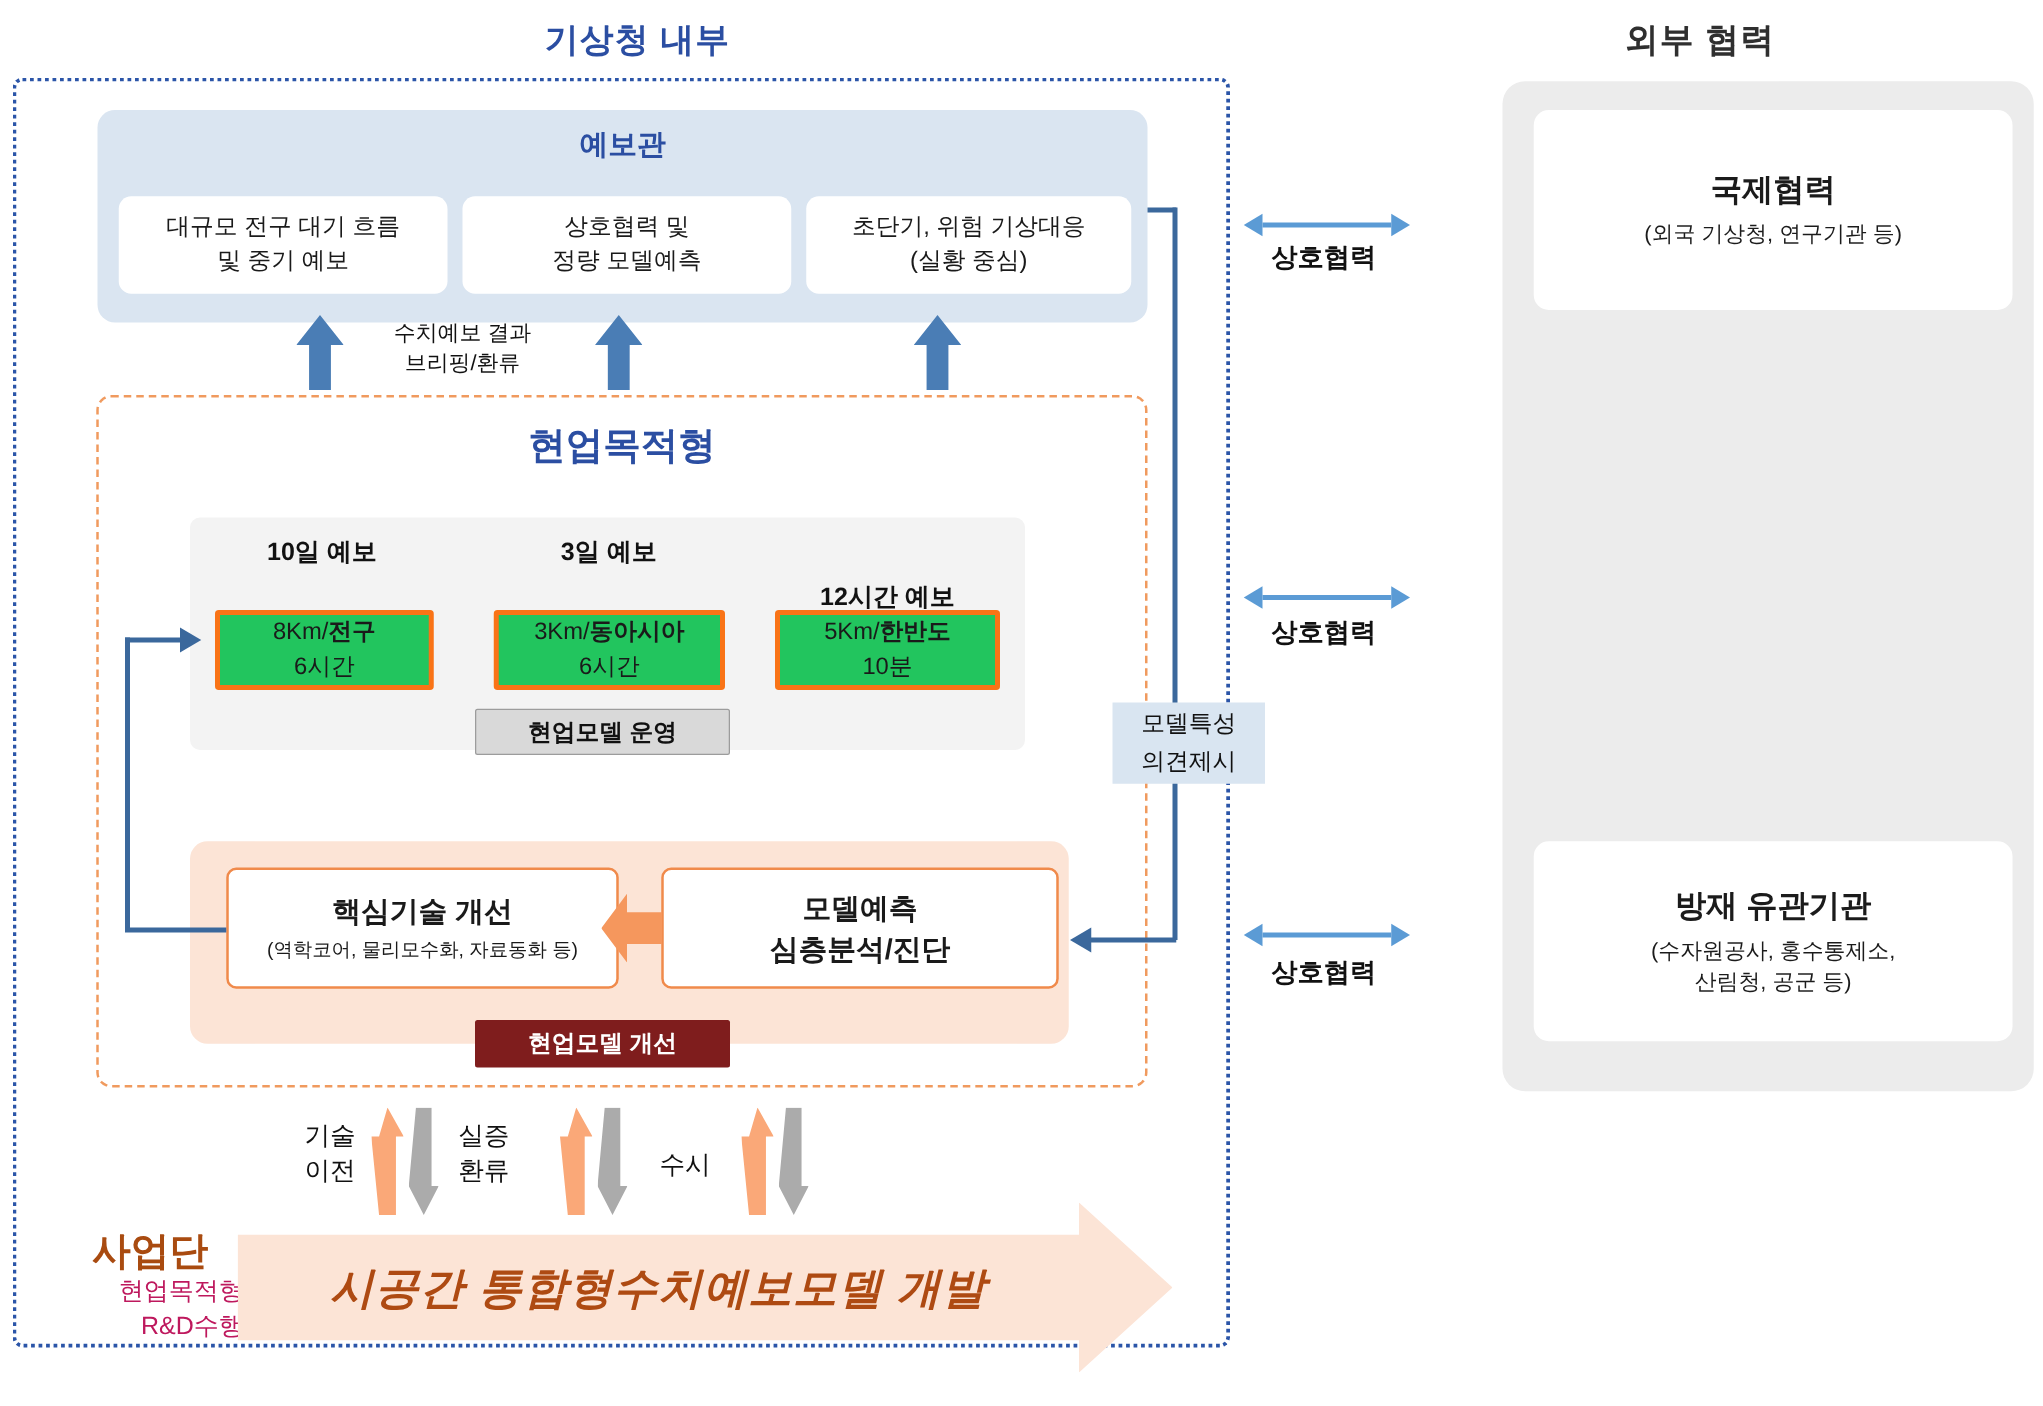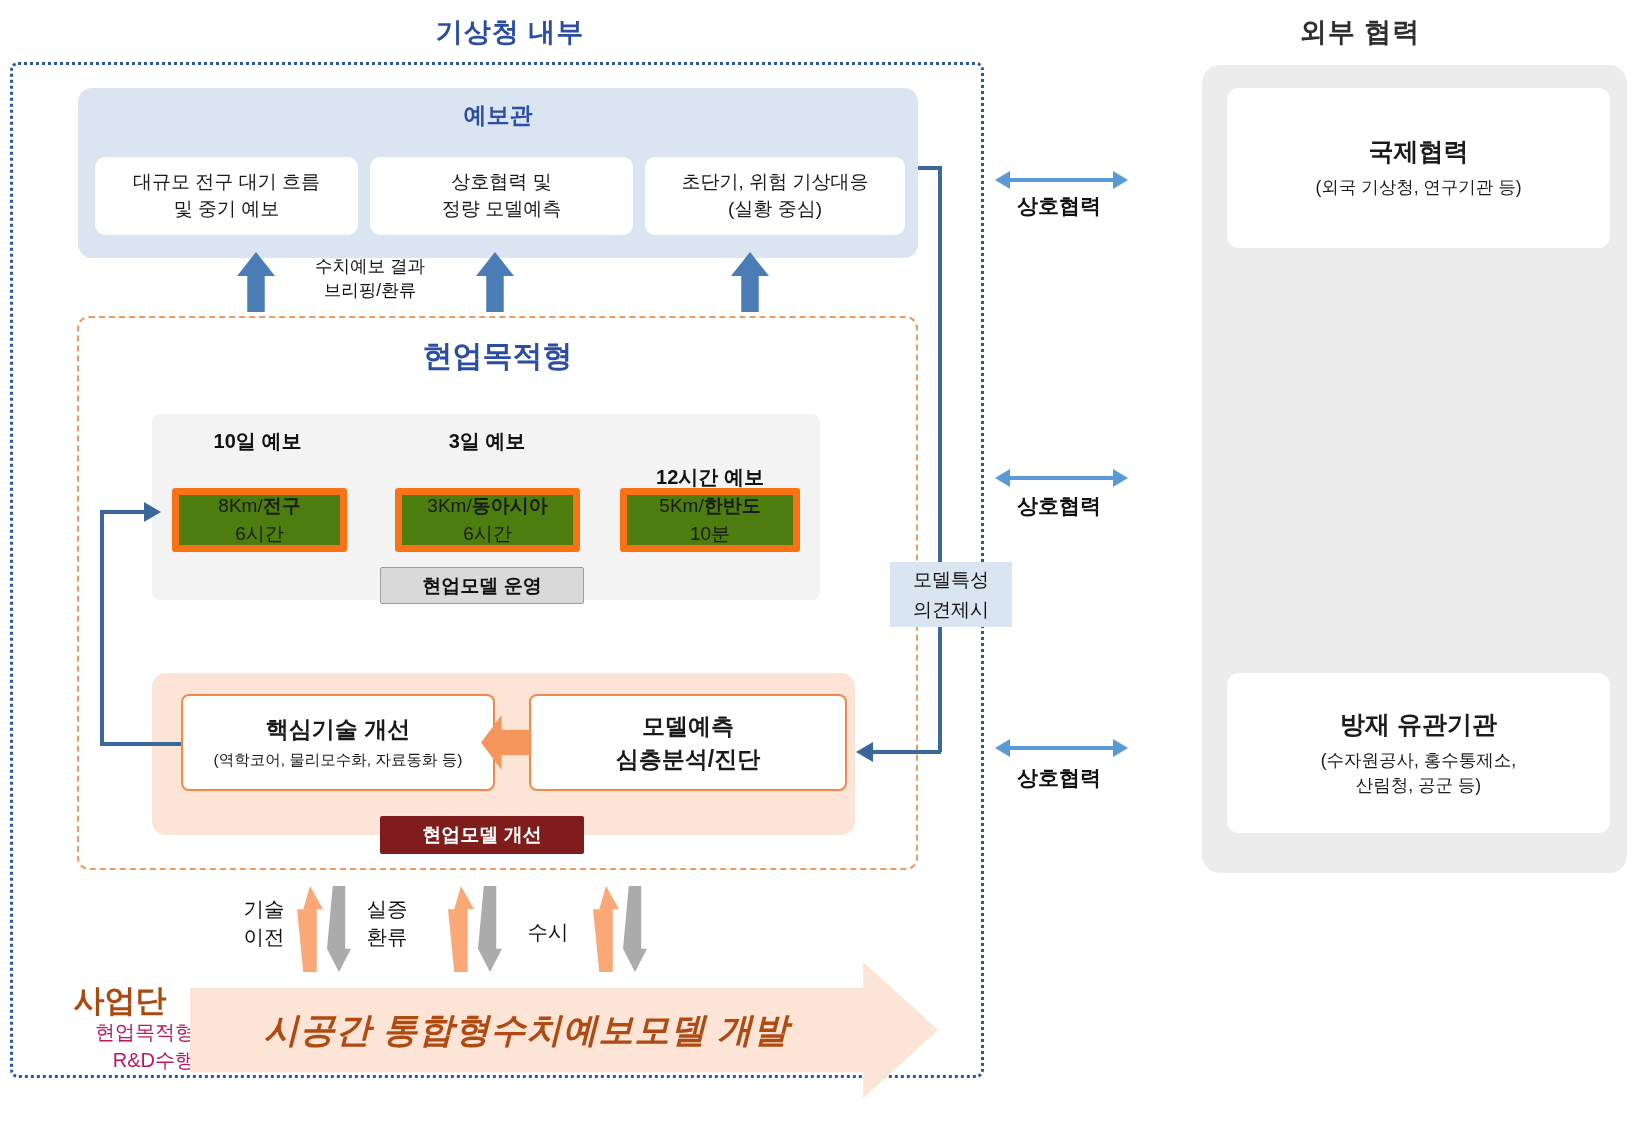--- a/index.html
+++ b/index.html
@@ -13,21 +13,21 @@
   .main-title{font-size:27px;font-weight:700;letter-spacing:1px;}
   .blue-t{color:#2B4EA2;}
   .dark-t{color:#2f2f2f;}
   
   .dotted-box{border:3px dotted #2B55A8;border-radius:8px;}
   .fc-box{background:#DAE5F1;border-radius:14px;}
   .white-card{background:#ffffff;border-radius:10px;font-size:19px;line-height:1.4;font-weight:500;}
   .dashed-box{border:2.5px dashed #F09A5E;border-radius:12px;}
   .gray-panel{background:#F3F3F3;border-radius:8px;}
   .col-header{font-size:20px;font-weight:700;text-align:center;color:#111;}
-  .spec-box{background:#4d7c0f;border:7px solid #f97316;border-radius:3px;font-size:19px;line-height:1.5;}
+  .spec-box{background:#22c55e;border:4px solid #f97316;border-radius:3px;font-size:19px;line-height:1.5;}
   .spec-bold{font-weight:700;}
   .ops-label{background:#D9D9D9;border:1px solid #9c9c9c;border-radius:2px;font-size:19px;font-weight:700;color:#111;}
   .imp-panel{background:#FCE4D6;border-radius:14px;}
   .imp-card{background:#fff;border:2px solid #F08A4B;border-radius:8px;}
   .imp-label{background:#7f1d1d;border-radius:2px;font-size:19px;font-weight:700;color:#ffffff;}
   .fb-label{background:#D9E5F1;font-size:19px;line-height:1.55;color:#111;z-index:8;}
   
   .up-arrow-blue{background:#4A7DB5;clip-path:polygon(50% 0,100% 40%,73% 40%,73% 100%,27% 100%,27% 40%,0 40%);}
   .up-arrow-orange{background:#FAA878;clip-path:polygon(50% 0,100% 27%,76% 27%,76% 100%,24% 100%,0 27%,24% 27%);}
   .down-arrow-gray{background:#ABABAB;clip-path:polygon(24% 0,76% 0,76% 73%,100% 73%,50% 100%,0 73%);}

